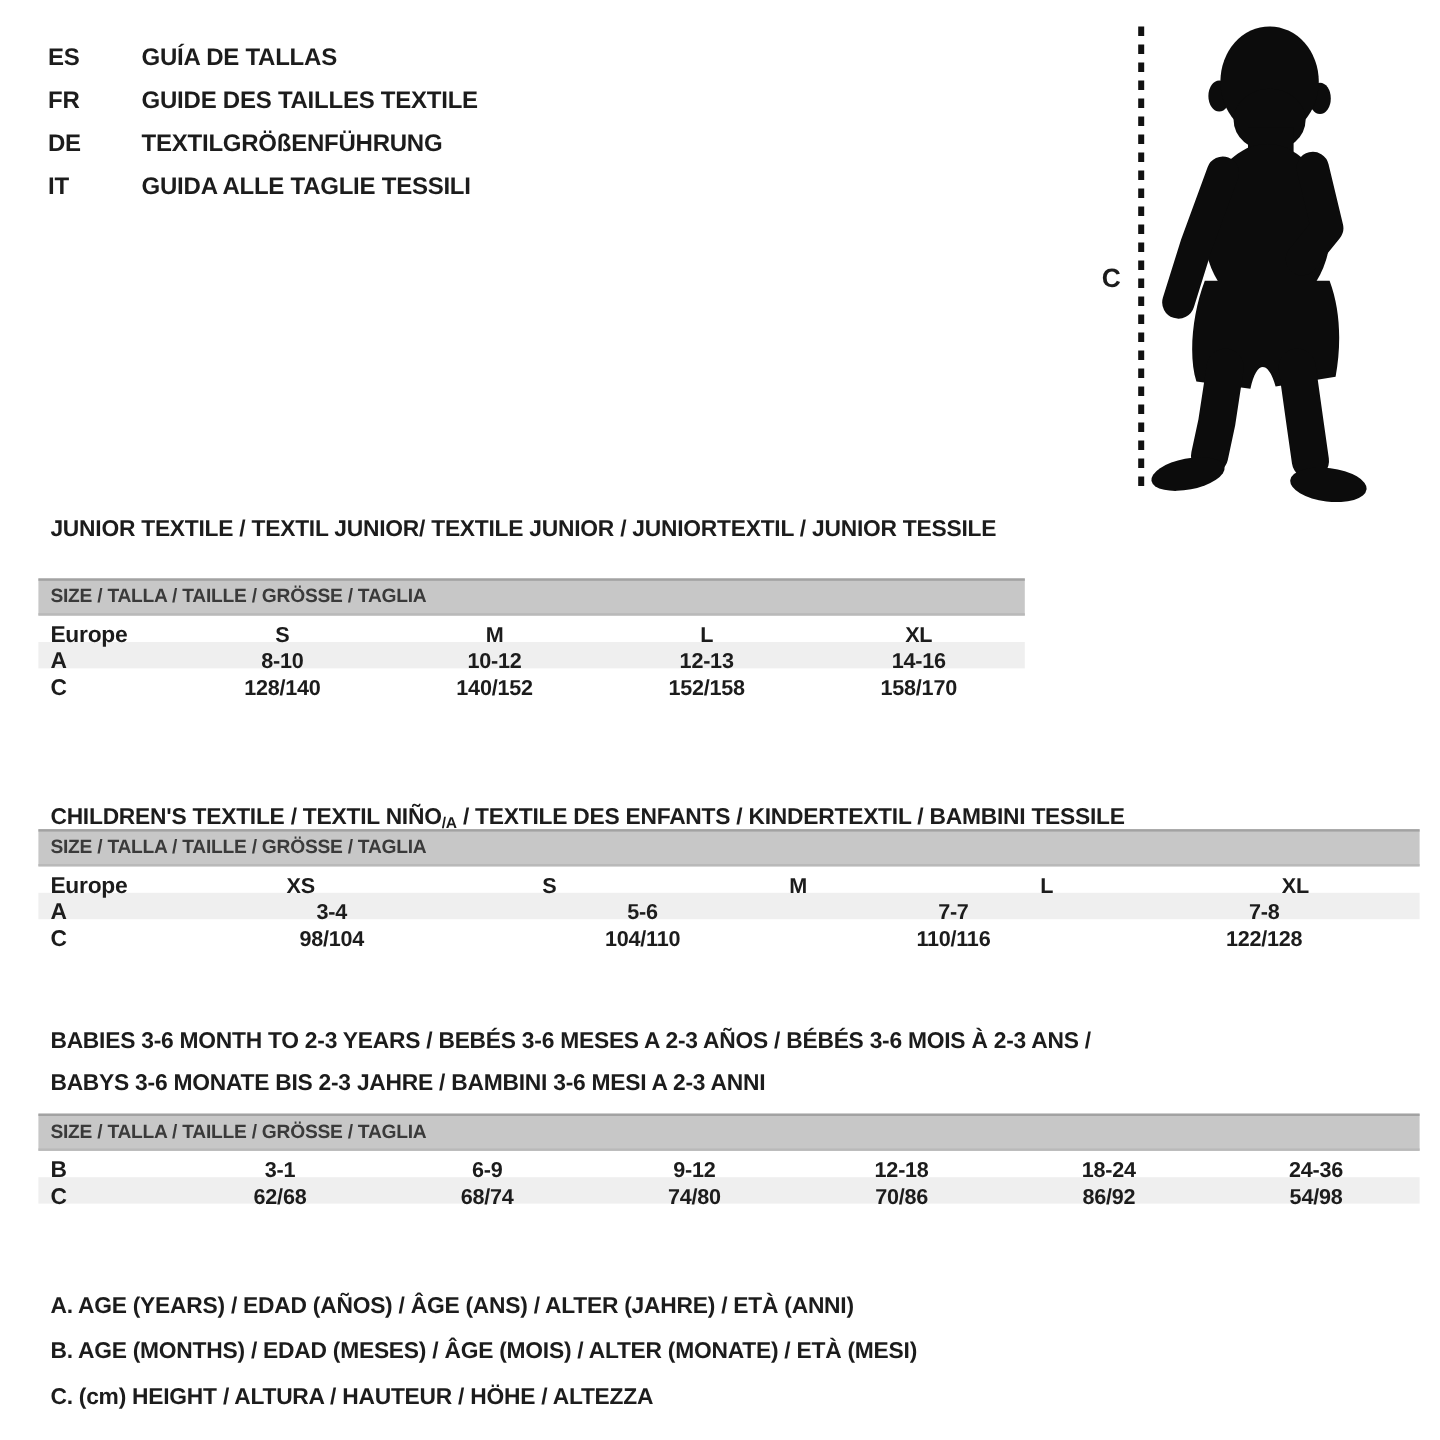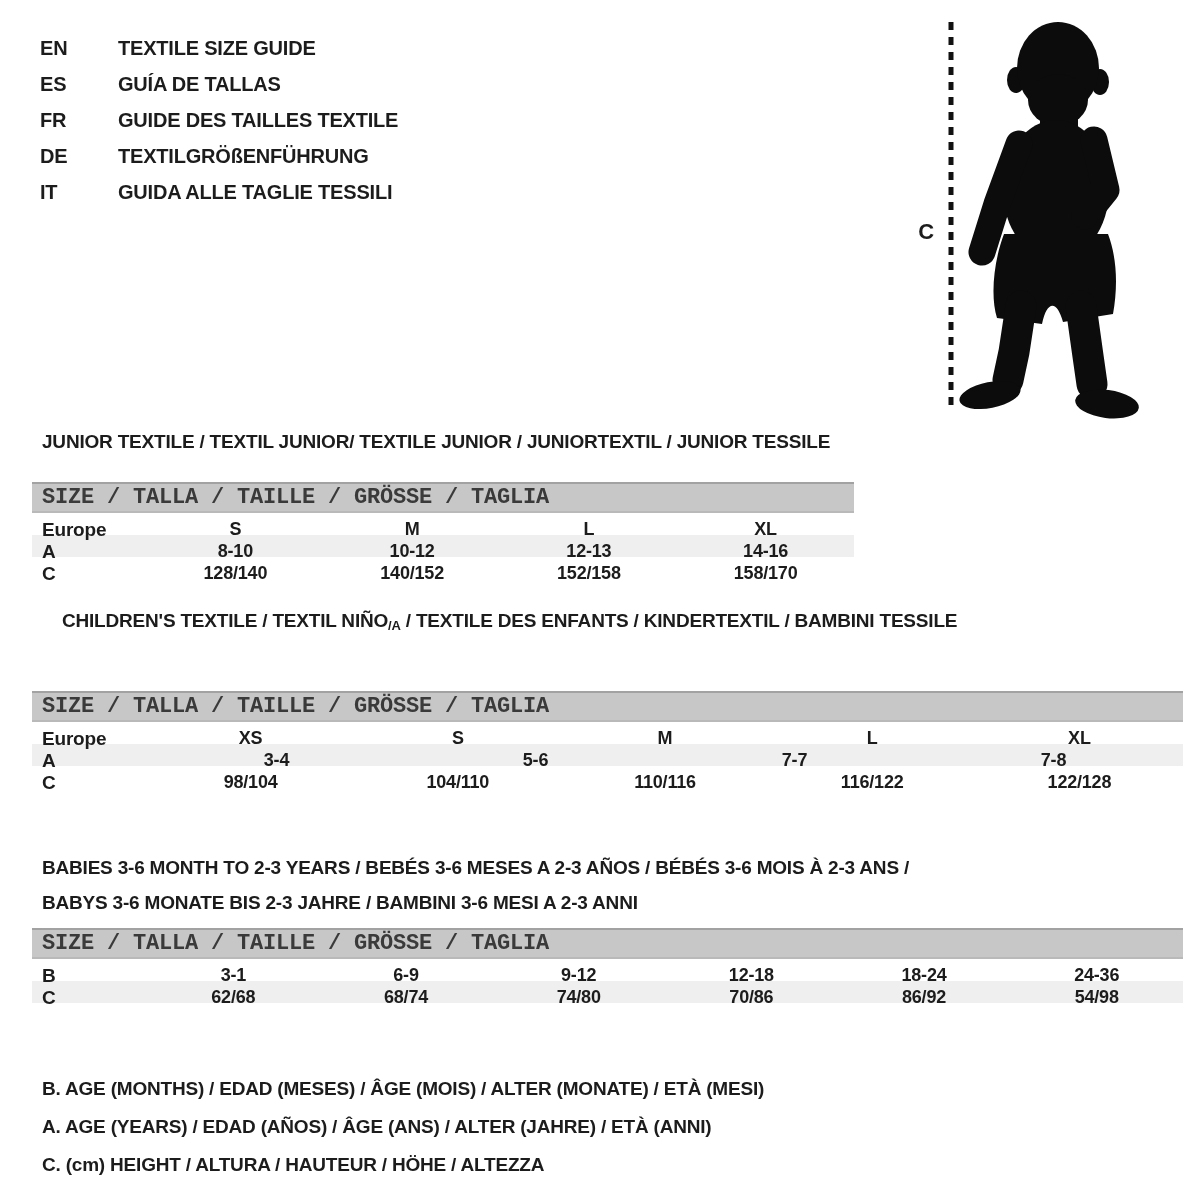--- a/index.html
+++ b/index.html
@@ -31,37 +31,34 @@
   .section-heading{position:absolute;left:42px;font-size:19px;line-height:24px;white-space:nowrap;}
   .section-heading .line{display:block;line-height:35px;}
   .subsz{font-size:13px;vertical-align:-3px;letter-spacing:-0.2px;}
   
   .tbl{position:absolute;left:32px;}
   .tbl-header{
     height:31px;line-height:27px;box-sizing:border-box;
     background:var(--bar);
     border-top:2px solid var(--bar-edge-top);
     border-bottom:2px solid var(--bar-edge-bot);
-    padding-left:10px;font-size:22px;color:var(--bar-ink);white-space:nowrap;font-family:Liberation Mono, monospace;
+    padding-left:10px;font-size:16px;color:var(--bar-ink);white-space:nowrap;
   }
   .row{display:flex;height:22px;line-height:33px;}
   .row.shaded{background:var(--shade);}
   .row .lab{width:115px;padding-left:10px;box-sizing:border-box;font-size:19px;}
   .row .val{flex:1;text-align:center;font-size:18px;}
   
   .legend{position:absolute;left:42px;top:1070px;}
   .legend-line{height:38px;line-height:38px;font-size:19px;white-space:nowrap;}
 </style>
 </head>
 <body>
 
 <div class="langs">
-  <div class="lang-row">
-    <span class="lang-code">EN</span><span class="lang-title">TEXTILE SIZE GUIDE</span>
-  </div>
   <div class="lang-row">
     <span class="lang-code">ES</span><span class="lang-title">GUÍA DE TALLAS</span>
   </div>
   <div class="lang-row">
     <span class="lang-code">FR</span><span class="lang-title">GUIDE DES TAILLES TEXTILE</span>
   </div>
   <div class="lang-row">
     <span class="lang-code">DE</span><span class="lang-title">TEXTILGRÖßENFÜHRUNG</span>
   </div>
   <div class="lang-row">
@@ -113,21 +110,21 @@
   </div>
   <div class="row">
     <div class="cell lab">C</div>
     <div class="val">128/140</div>
     <div class="val">140/152</div>
     <div class="val">152/158</div>
     <div class="val">158/170</div>
   </div>
 </div>
 
-<div class="section-heading" style="top:609px;margin-left:20px;">
+<div class="section-heading" style="top:670px;">
   <span>CHILDREN'S TEXTILE / TEXTIL NIÑO</span><span class="subsz">/A</span><span> / TEXTILE DES ENFANTS / KINDERTEXTIL / BAMBINI TESSILE</span>
 </div>
 
 <div class="tbl" style="top:691px;width:1151px;">
   <div class="tbl-header">SIZE / TALLA / TAILLE / GRÖSSE / TAGLIA</div>
   <div class="row">
     <div class="cell lab">Europe</div>
     <div class="val">XS</div>
     <div class="val">S</div>
     <div class="val">M</div>
@@ -139,21 +136,20 @@
     <div class="val">3-4</div>
     <div class="val">5-6</div>
     <div class="val">7-7</div>
     <div class="val">7-8</div>
   </div>
   <div class="row">
     <div class="cell lab">C</div>
     <div class="val">98/104</div>
     <div class="val">104/110</div>
     <div class="val">110/116</div>
-    <div class="val">116/122</div>
     <div class="val">122/128</div>
   </div>
 </div>
 
 <div class="section-heading" style="top:850px;">
   <span class="line">BABIES 3-6 MONTH TO 2-3 YEARS / BEBÉS 3-6 MESES A 2-3 AÑOS / BÉBÉS 3-6 MOIS À 2-3 ANS /</span>
   <span class="line">BABYS 3-6 MONATE BIS 2-3 JAHRE / BAMBINI 3-6 MESI A 2-3 ANNI</span>
 </div>
 
 <div class="tbl" style="top:928px;width:1151px;">
@@ -172,16 +168,16 @@
     <div class="val">62/68</div>
     <div class="val">68/74</div>
     <div class="val">74/80</div>
     <div class="val">70/86</div>
     <div class="val">86/92</div>
     <div class="val">54/98</div>
   </div>
 </div>
 
 <div class="legend">
+  <div class="legend-line">A. AGE (YEARS) / EDAD (AÑOS) / ÂGE (ANS) / ALTER (JAHRE) / ETÀ (ANNI)</div>
   <div class="legend-line">B. AGE (MONTHS) / EDAD (MESES) / ÂGE (MOIS) / ALTER (MONATE) / ETÀ (MESI)</div>
-  <div class="legend-line">A. AGE (YEARS) / EDAD (AÑOS) / ÂGE (ANS) / ALTER (JAHRE) / ETÀ (ANNI)</div>
   <div class="legend-line">C. (cm) HEIGHT / ALTURA / HAUTEUR / HÖHE / ALTEZZA</div>
 </div>
 
 </body></html>

